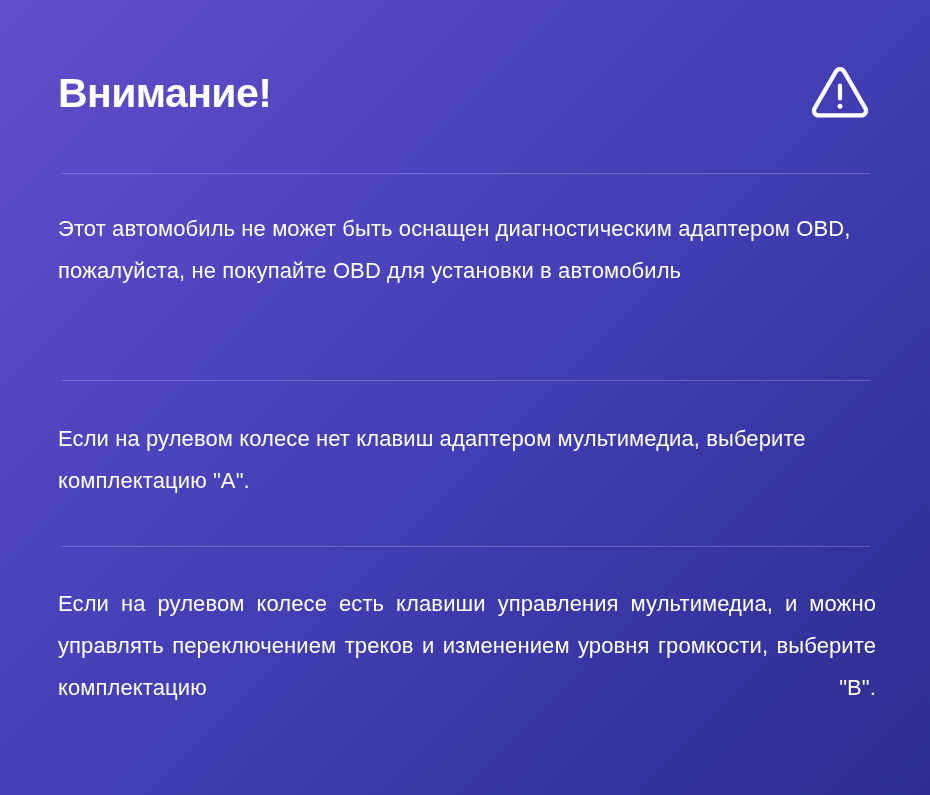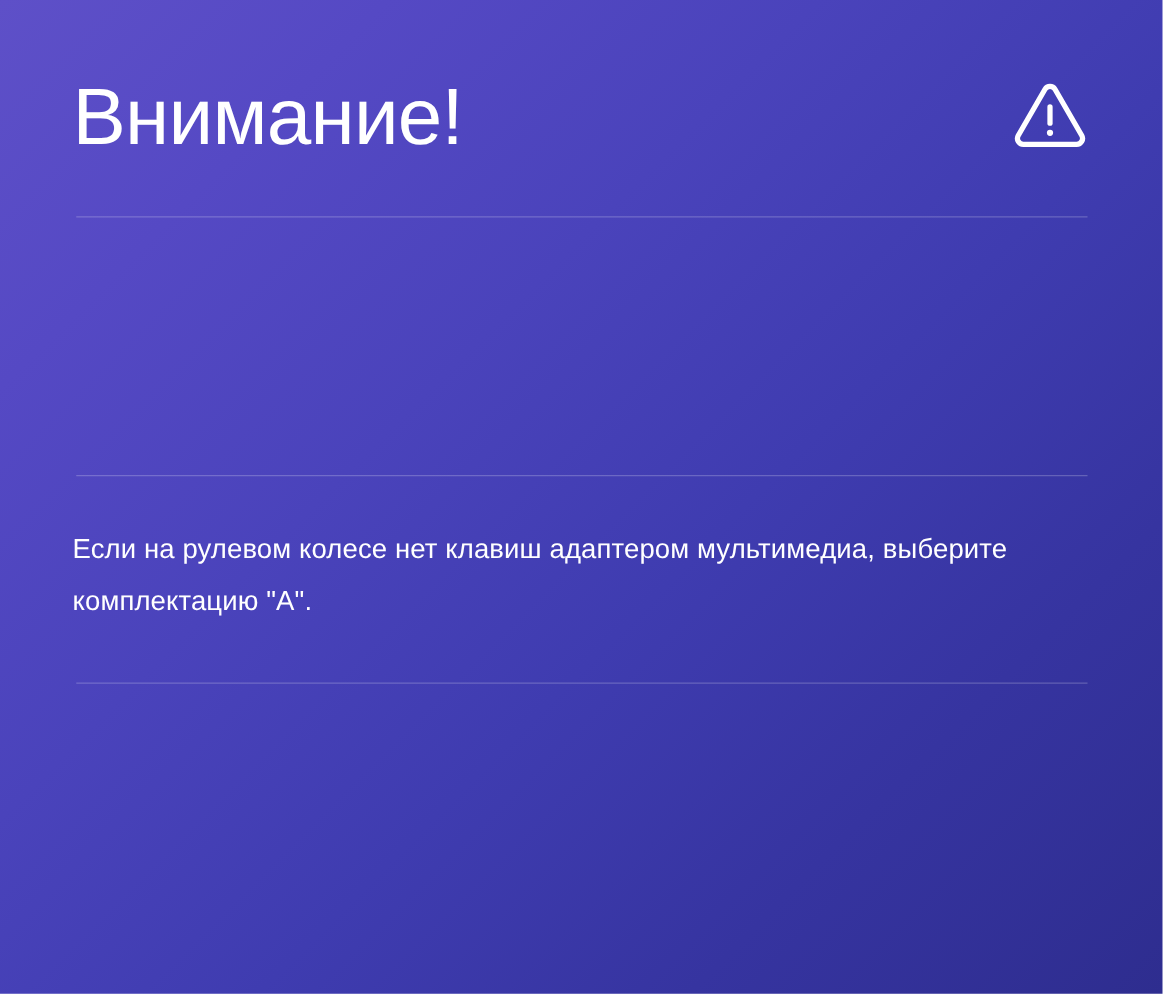--- a/index.html
+++ b/index.html
@@ -39,22 +39,22 @@
     width: 814px;
     height: 84px;
     display: flex;
     align-items: center;
     justify-content: space-between;
   }
 
   .notice-title {
     margin: 0;
     color: #ffffff;
-    font-size: 64px;
-    font-weight: 400;
+    font-size: 41px;
+    font-weight: 700;
     letter-spacing: -0.6px;
     line-height: 1.05;
     white-space: nowrap;
   }
 
   .warning-icon {
     width: 60px;
     height: 60px;
     flex: 0 0 60px;
     display: block;
@@ -118,19 +118,25 @@
         <path d="M30 21.5 V34.5" stroke="#ffffff" stroke-width="4.2" stroke-linecap="round"></path>
         <circle cx="30" cy="42.2" r="2.5" fill="#ffffff"></circle>
       </svg>
     </span>
   </div>
 
   <div class="divider divider-1"></div>
   <div class="divider divider-2"></div>
   <div class="divider divider-3"></div>
 
+  <div class="notice-body para-1">
+    <p class="notice-p">Этот автомобиль не может быть оснащен диагностическим адаптером OBD, пожалуйста, не покупайте OBD для установки в автомобиль</p>
+  </div>
 
   <div class="notice-body para-2">
     <p class="notice-p">Если на рулевом колесе нет клавиш адаптером мультимедиа, выберите комплектацию "A".</p>
   </div>
 
+  <div class="notice-body para-3">
+    <p class="notice-p">Если на рулевом колесе есть клавиши управления мультимедиа, и можно управлять переключением треков и изменением уровня громкости, выберите комплектацию "B".</p>
+  </div>
 
 </div>
 
 </body></html>

